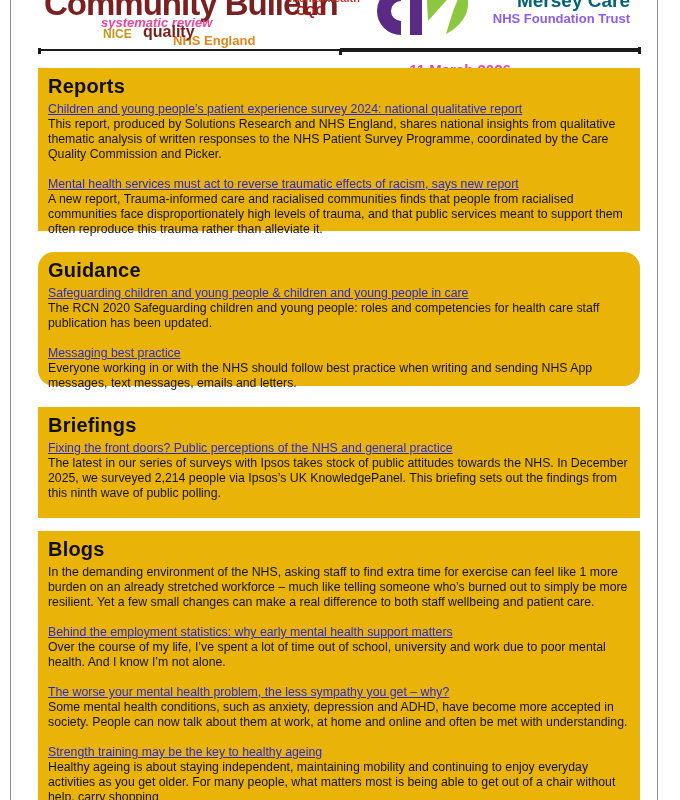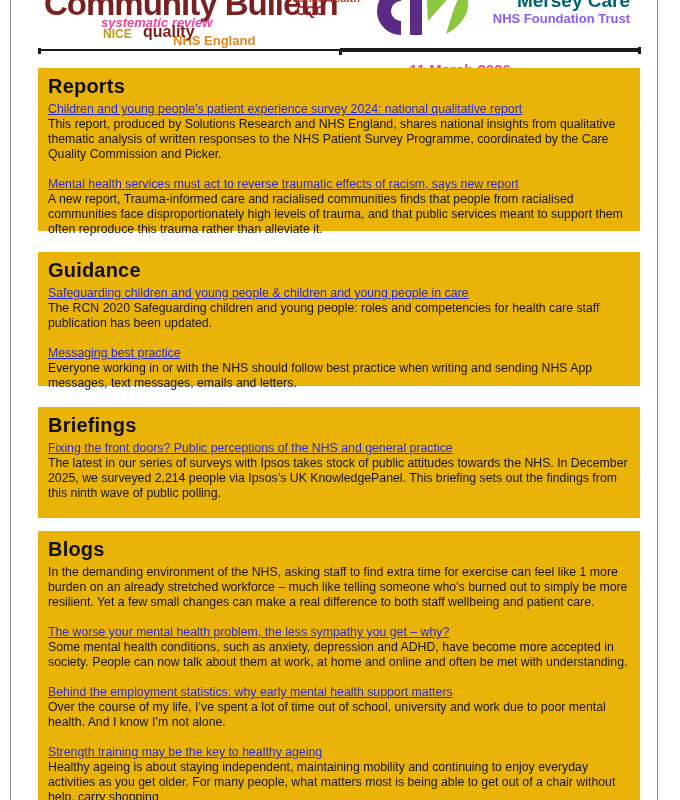--- a/index.html
+++ b/index.html
@@ -40,21 +40,21 @@
     text-align: center; font-size: 15px; font-weight: bold; color: #ec4899; margin-top: 31px;
   }
   .divider { position: absolute; left: 38px; top: 45px; }
   
   .panel {
     position: absolute; left: 38px; width: 602px;
     background: #eab308;
     padding: 5px 10px; box-sizing: border-box;
   }
   .p-reports   { top: 68px;  height: 163px; }
-  .p-guidance  { top: 252px; height: 134px; }
+  .p-guidance  { top: 252px; height: 134px; border-radius: 16px; }
   .p-briefings { top: 407px; height: 111px; }
   .p-blogs     { top: 531px; height: 300px; }
   .panel h2 {
     margin: 2px 0 4px 0;
     font-size: 20px; font-weight: bold; color: #101010;
     letter-spacing: 0.2px;
   }
   .item { margin-top: 15px; }
   .item.first { margin-top: 0; }
   .item a {
@@ -138,26 +138,26 @@
       <p>The latest in our series of surveys with Ipsos takes stock of public attitudes towards the NHS. In December 2025, we surveyed 2,214 people via Ipsos’s UK KnowledgePanel. This briefing sets out the findings from this ninth wave of public polling.</p>
     </article>
   </section>
 
   <section class="panel p-blogs">
     <h2>Blogs</h2>
     <article class="item first">
       <p>In the demanding environment of the NHS, asking staff to find extra time for exercise can feel like 1 more burden on an already stretched workforce – much like telling someone who’s burned out to simply be more resilient. Yet a few small changes can make a real difference to both staff wellbeing and patient care.</p>
     </article>
     <article class="item">
+      <a href="#">Behind the employment statistics: why early mental health support matters</a>
+      <p>Over the course of my life, I’ve spent a lot of time out of school, university and work due to poor mental health. And I know I’m not alone.</p>
+    </article>
+    <article class="item">
       <a href="#">The worse your mental health problem, the less sympathy you get – why?</a>
       <p>Some mental health conditions, such as anxiety, depression and ADHD, have become more accepted in society. People can now talk about them at work, at home and online and often be met with understanding.</p>
-    </article>
-    <article class="item">
-      <a href="#">Behind the employment statistics: why early mental health support matters</a>
-      <p>Over the course of my life, I’ve spent a lot of time out of school, university and work due to poor mental health. And I know I’m not alone.</p>
     </article>
     <article class="item">
       <a href="#">Strength training may be the key to healthy ageing</a>
       <p>Healthy ageing is about staying independent, maintaining mobility and continuing to enjoy everyday activities as you get older. For many people, what matters most is being able to get out of a chair without help, carry shopping</p>
     </article>
   </section>
 
 </main>
 
 </body></html>

